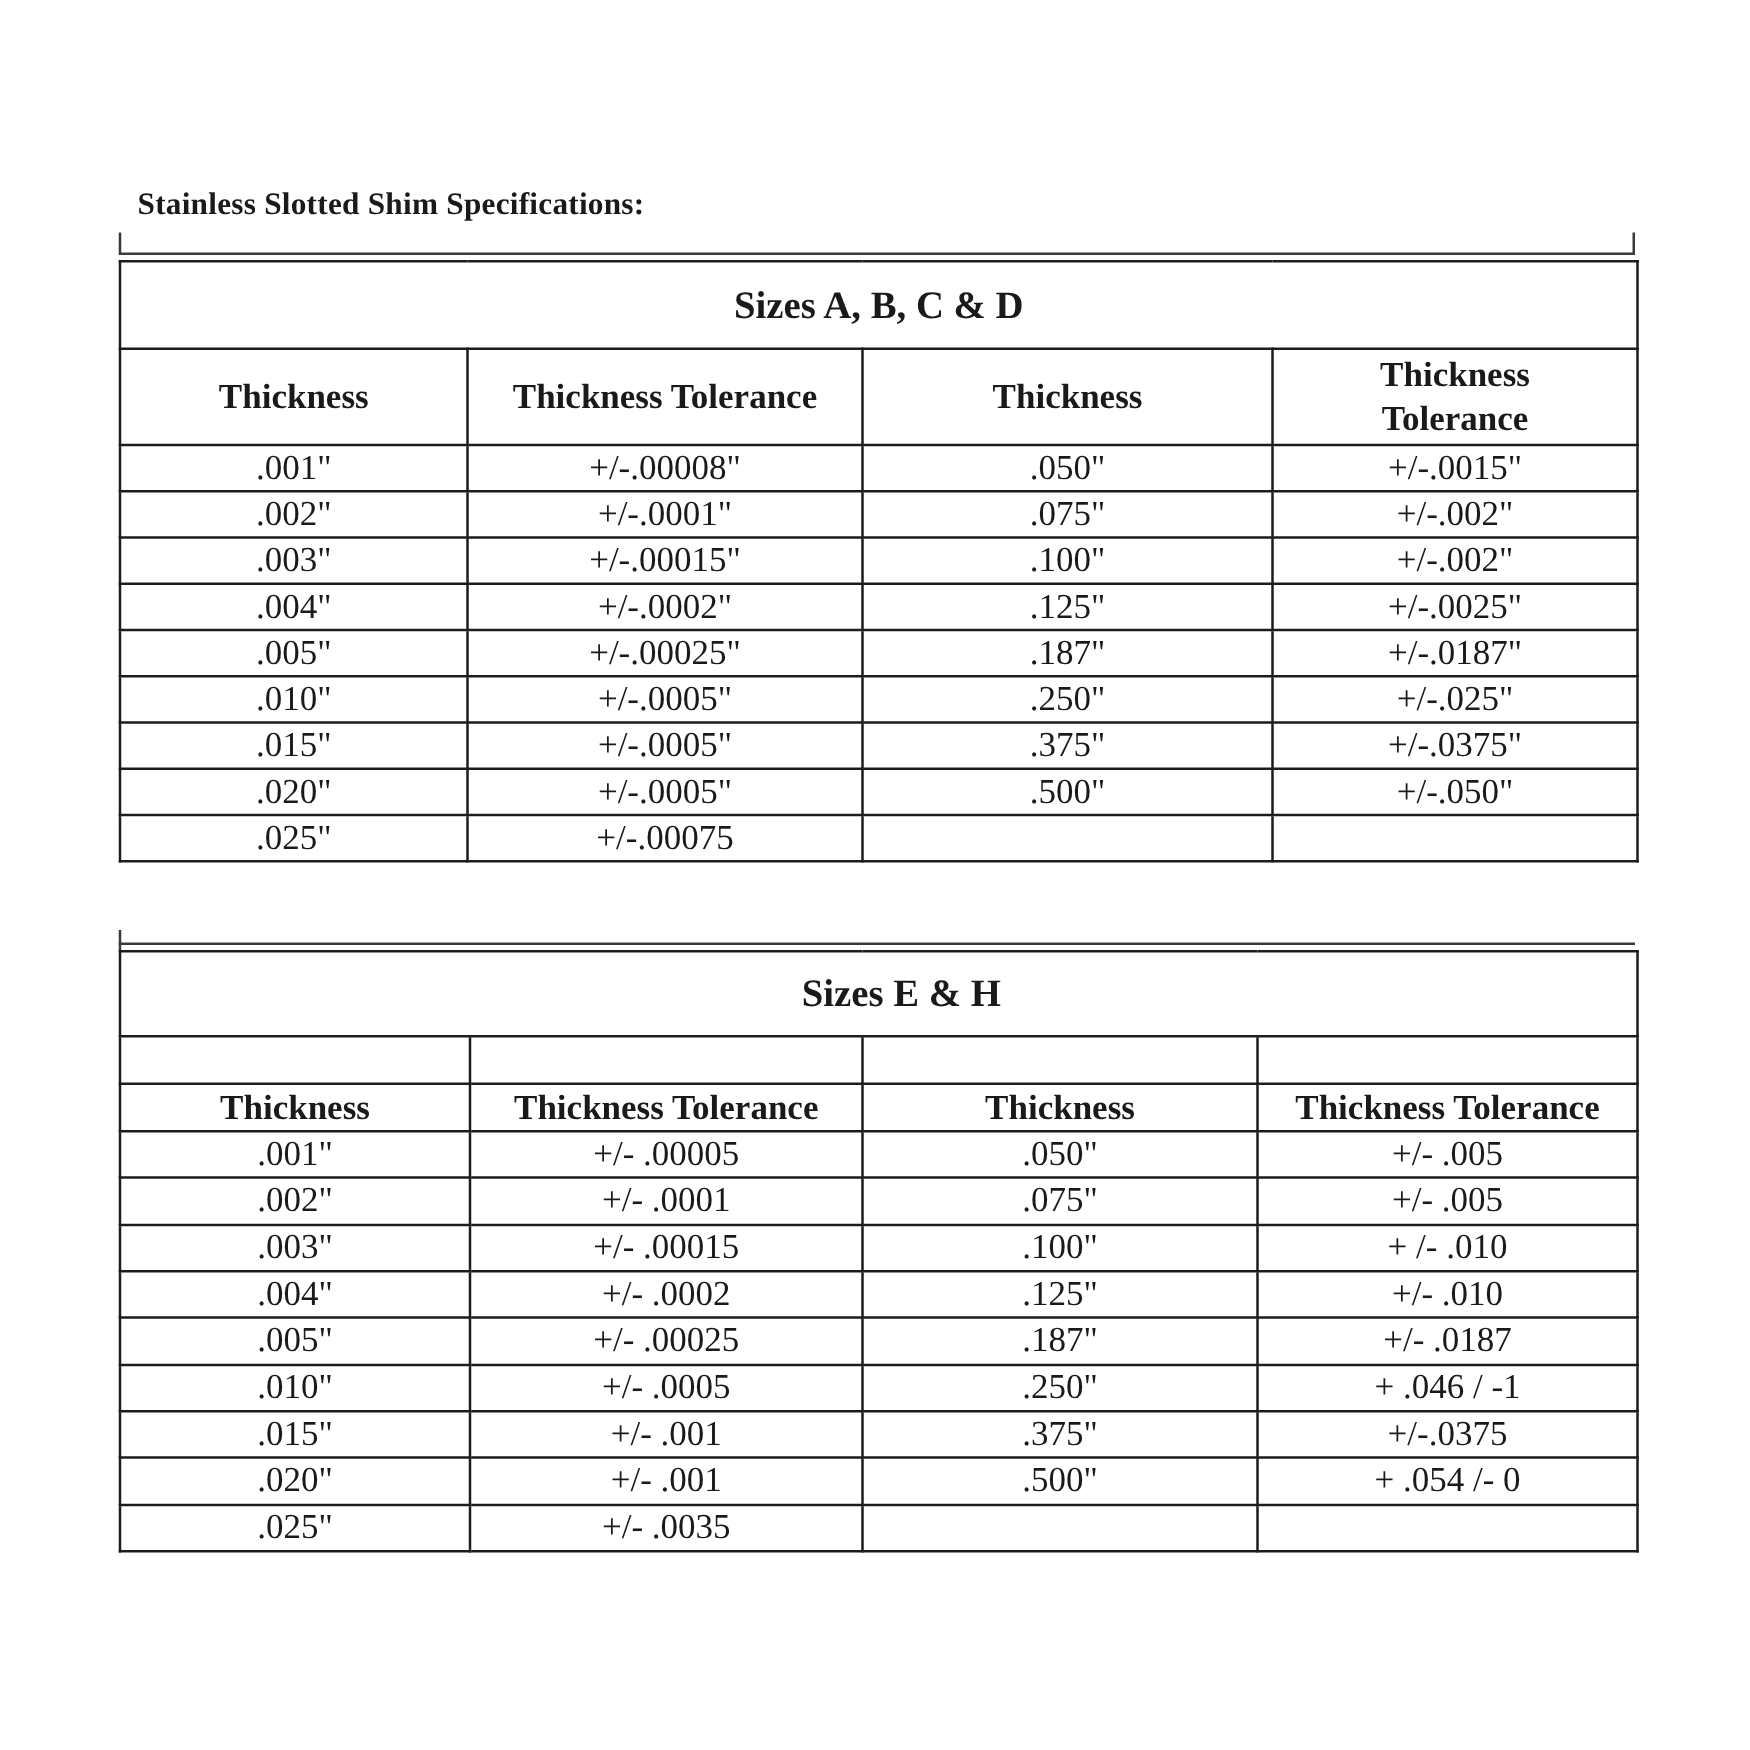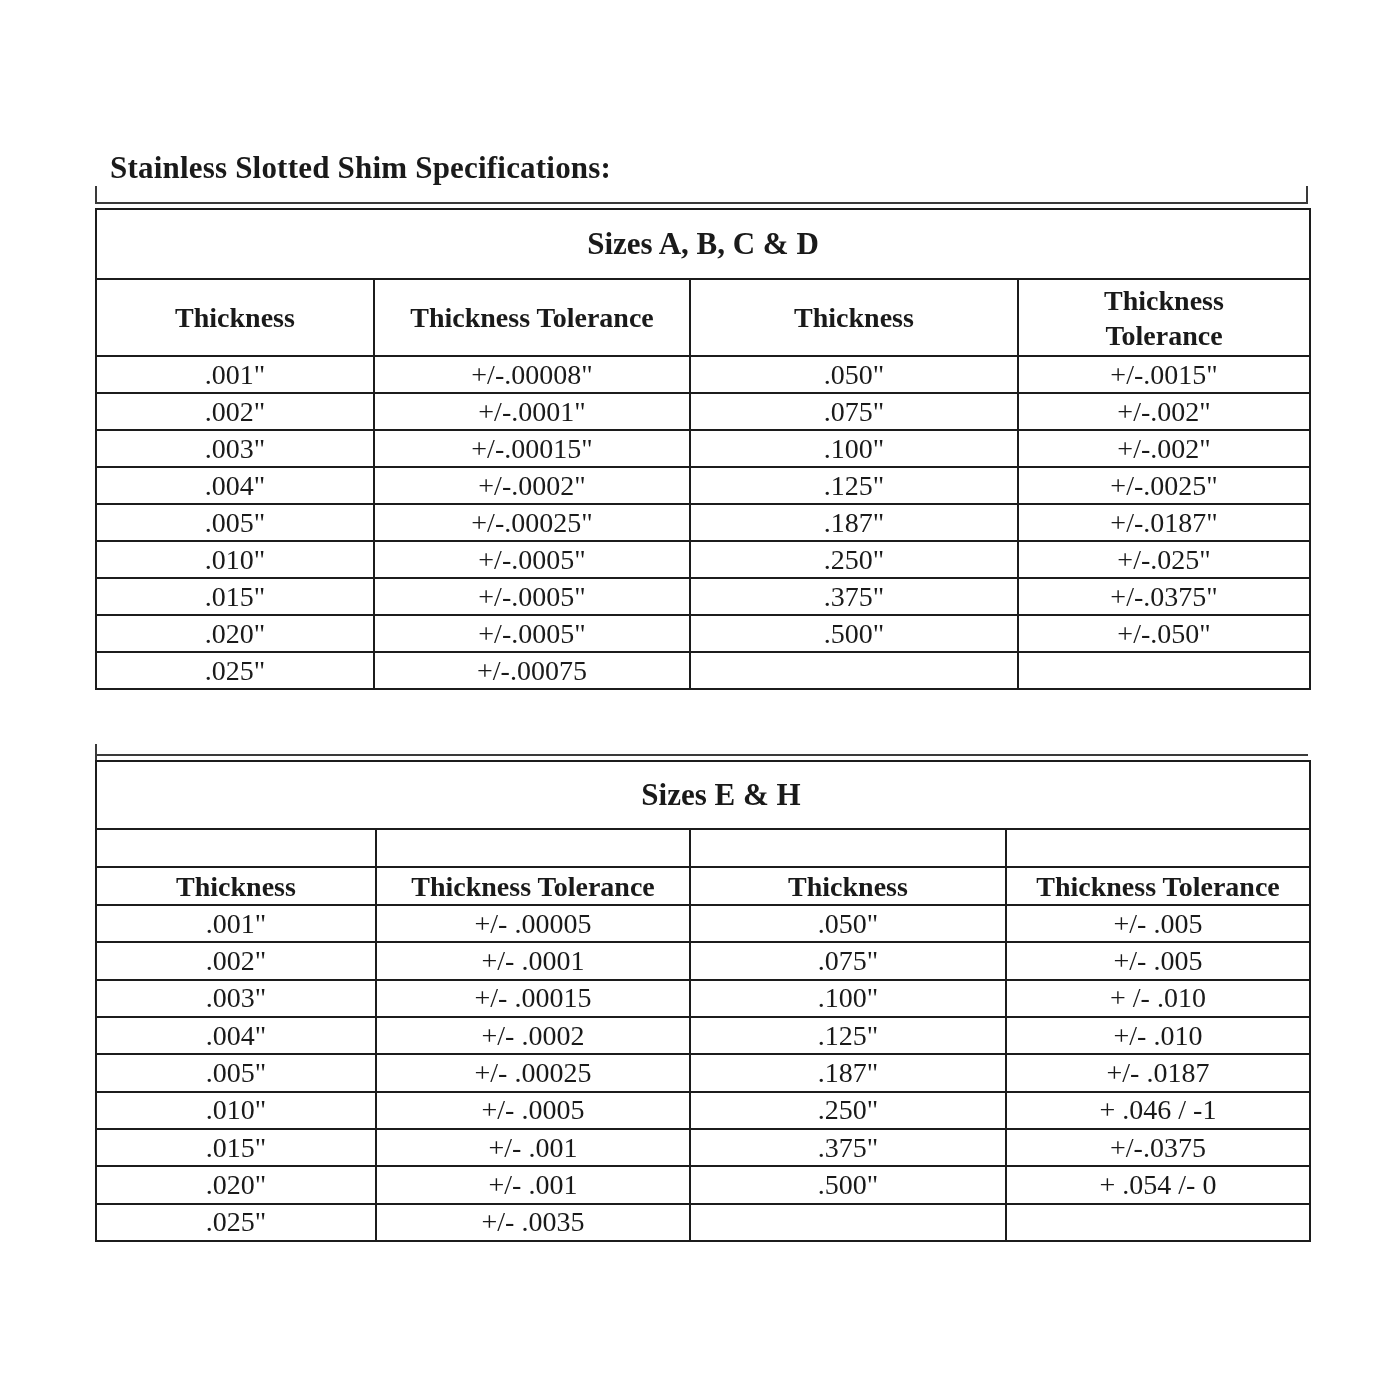--- a/index.html
+++ b/index.html
@@ -7,21 +7,21 @@
   body {
     width: 1400px; height: 1400px;
     position: relative;
     font-family: "Liberation Serif", "DejaVu Serif", serif;
     color: #1a1a1a;
     overflow: hidden;
   }
   .page-title {
     position: absolute;
     left: 110px; top: 150px;
-    font-size: 31px;
+    font-size: 25px;
     font-weight: bold;
     letter-spacing: 0.2px;
     white-space: nowrap;
   }
   
   .frame-seg { position: absolute; background: #3a3a3a; }
   .seg-left-top    { left: 95px;  top: 186px; width: 2px;  height: 17px; }
   .seg-right-top   { left: 1306px;top: 186px; width: 2px;  height: 17px; }
   .seg-hline-1     { left: 95px;  top: 202px; width: 1213px; height: 2px; }
   .seg-left-mid    { left: 95px;  top: 744px; width: 2px;  height: 16px; }

